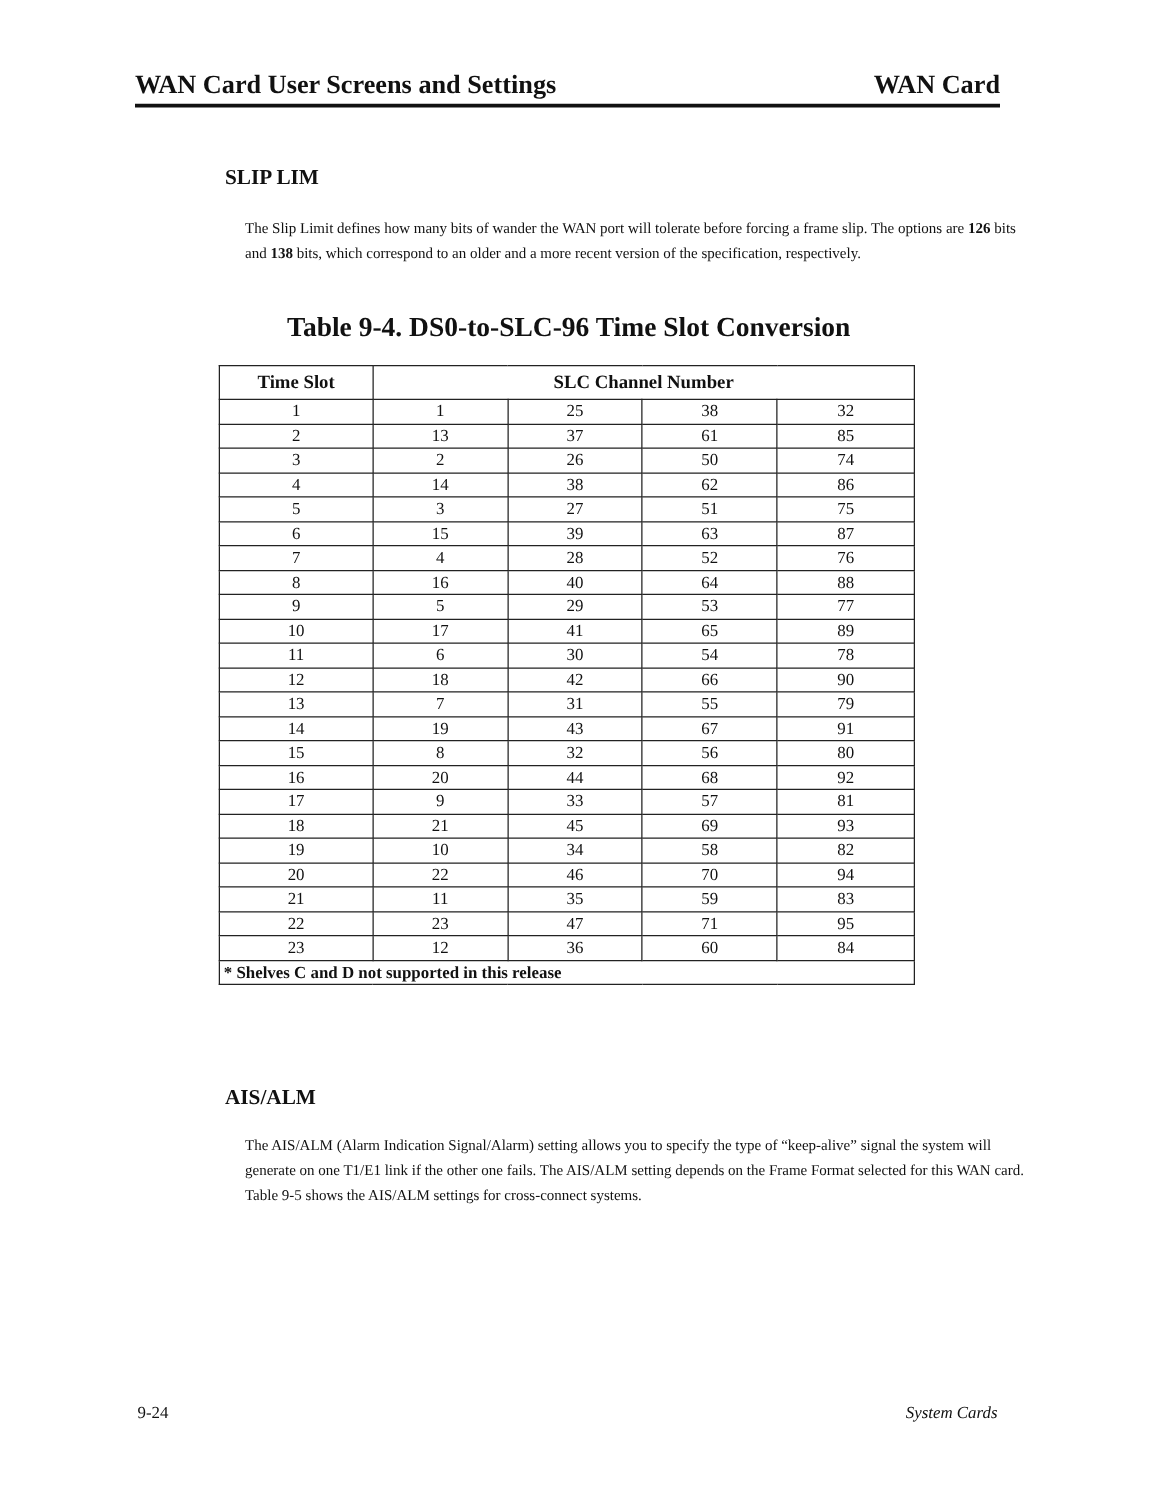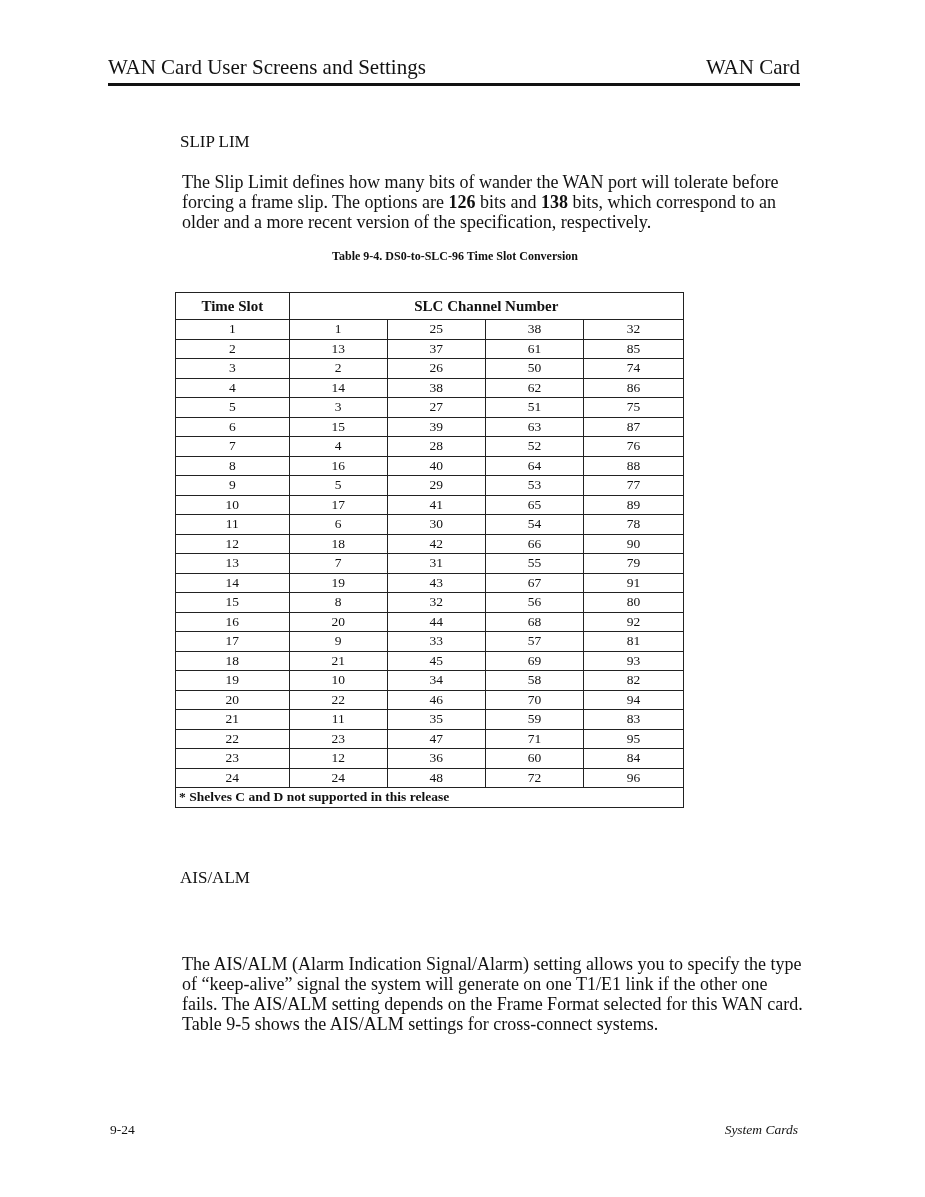--- a/index.html
+++ b/index.html
@@ -3,40 +3,40 @@
 <meta charset="utf-8">
 <style>
   html, body { margin: 0; padding: 0; background: #ffffff; }
   body {
     width: 925px; height: 1197px; position: relative; overflow: hidden;
     font-family: "Liberation Serif", "DejaVu Serif", serif; color: #111;
   }
   .header {
     position: absolute; left: 108px; top: 55px; width: 692px;
     display: flex; justify-content: space-between; align-items: flex-end;
-    font-weight: normal; font-size: 21px; text-align: center;
+    font-weight: bold; font-size: 21px; text-align: center;
   }
   .header-rule {
     position: absolute; left: 108px; top: 83px; width: 692px; height: 0;
     border-top: 3px solid #111;
   }
   .section-title {
-    position: absolute; left: 180px; font-weight: normal; font-size: 17px;
+    position: absolute; left: 180px; font-weight: bold; font-size: 17px;
   }
   .para {
-    position: absolute; left: 182px; width: 625px;
-    font-size: 18px; line-height: 20px;
+    position: absolute; left: 196px; width: 625px;
+    font-size: 12px; line-height: 20px;
   }
   .para b { font-weight: bold; }
   .table-caption {
     position: absolute; left: 180px; width: 550px; top: 249px;
-    text-align: center; font-weight: bold; font-size: 12px;
+    text-align: center; font-weight: bold; font-size: 22px;
   }
   table.slc {
-    position: absolute; left: 175px; top: 292px; width: 509px;
+    position: absolute; left: 175px; top: 292px; width: 557px;
     border-collapse: collapse; font-size: 13.5px;
   }
   table.slc td, table.slc th {
     border: 1.5px solid #222; padding: 0; text-align: center;
     height: 18.5px; line-height: 18px; font-weight: normal;
   }
   table.slc th.top { font-weight: bold; font-size: 15px; height: 26px; }
   table.slc td.note { text-align: left; font-weight: bold; padding-left: 3px; }
   .footer {
     position: absolute; left: 110px; top: 1122px; width: 688px;
@@ -227,34 +227,27 @@
         <td>71</td>
         <td>95</td>
       </tr>
       <tr>
         <td>23</td>
         <td>12</td>
         <td>36</td>
         <td>60</td>
         <td>84</td>
       </tr>
-      <tr>
-        <td>24</td>
-        <td>24</td>
-        <td>48</td>
-        <td>72</td>
-        <td>96</td>
-      </tr>
     </tbody>
   <tfoot>
     <tr>
       <td class="note" colspan="5">* Shelves C and D not supported in this release</td>
     </tr>
   </tfoot>
 </table>
 
 <div class="section-title" style="top:868px;text-align:right;">AIS/ALM</div>
-<div class="para" style="top:906px;margin-top:48px;">The AIS/ALM (Alarm Indication Signal/Alarm) setting allows you to specify the type of “keep-alive” signal the system will generate on one T1/E1 link if the other one fails. The AIS/ALM setting depends on the Frame Format selected for this WAN card. Table 9-5 shows the AIS/ALM settings for cross-connect systems.</div>
+<div class="para" style="top:906px;">The AIS/ALM (Alarm Indication Signal/Alarm) setting allows you to specify the type of “keep-alive” signal the system will generate on one T1/E1 link if the other one fails. The AIS/ALM setting depends on the Frame Format selected for this WAN card. Table 9-5 shows the AIS/ALM settings for cross-connect systems.</div>
 
 <div class="footer">
   <span>9-24</span>
   <span class="right">System Cards</span>
 </div>
 
 </body></html>

